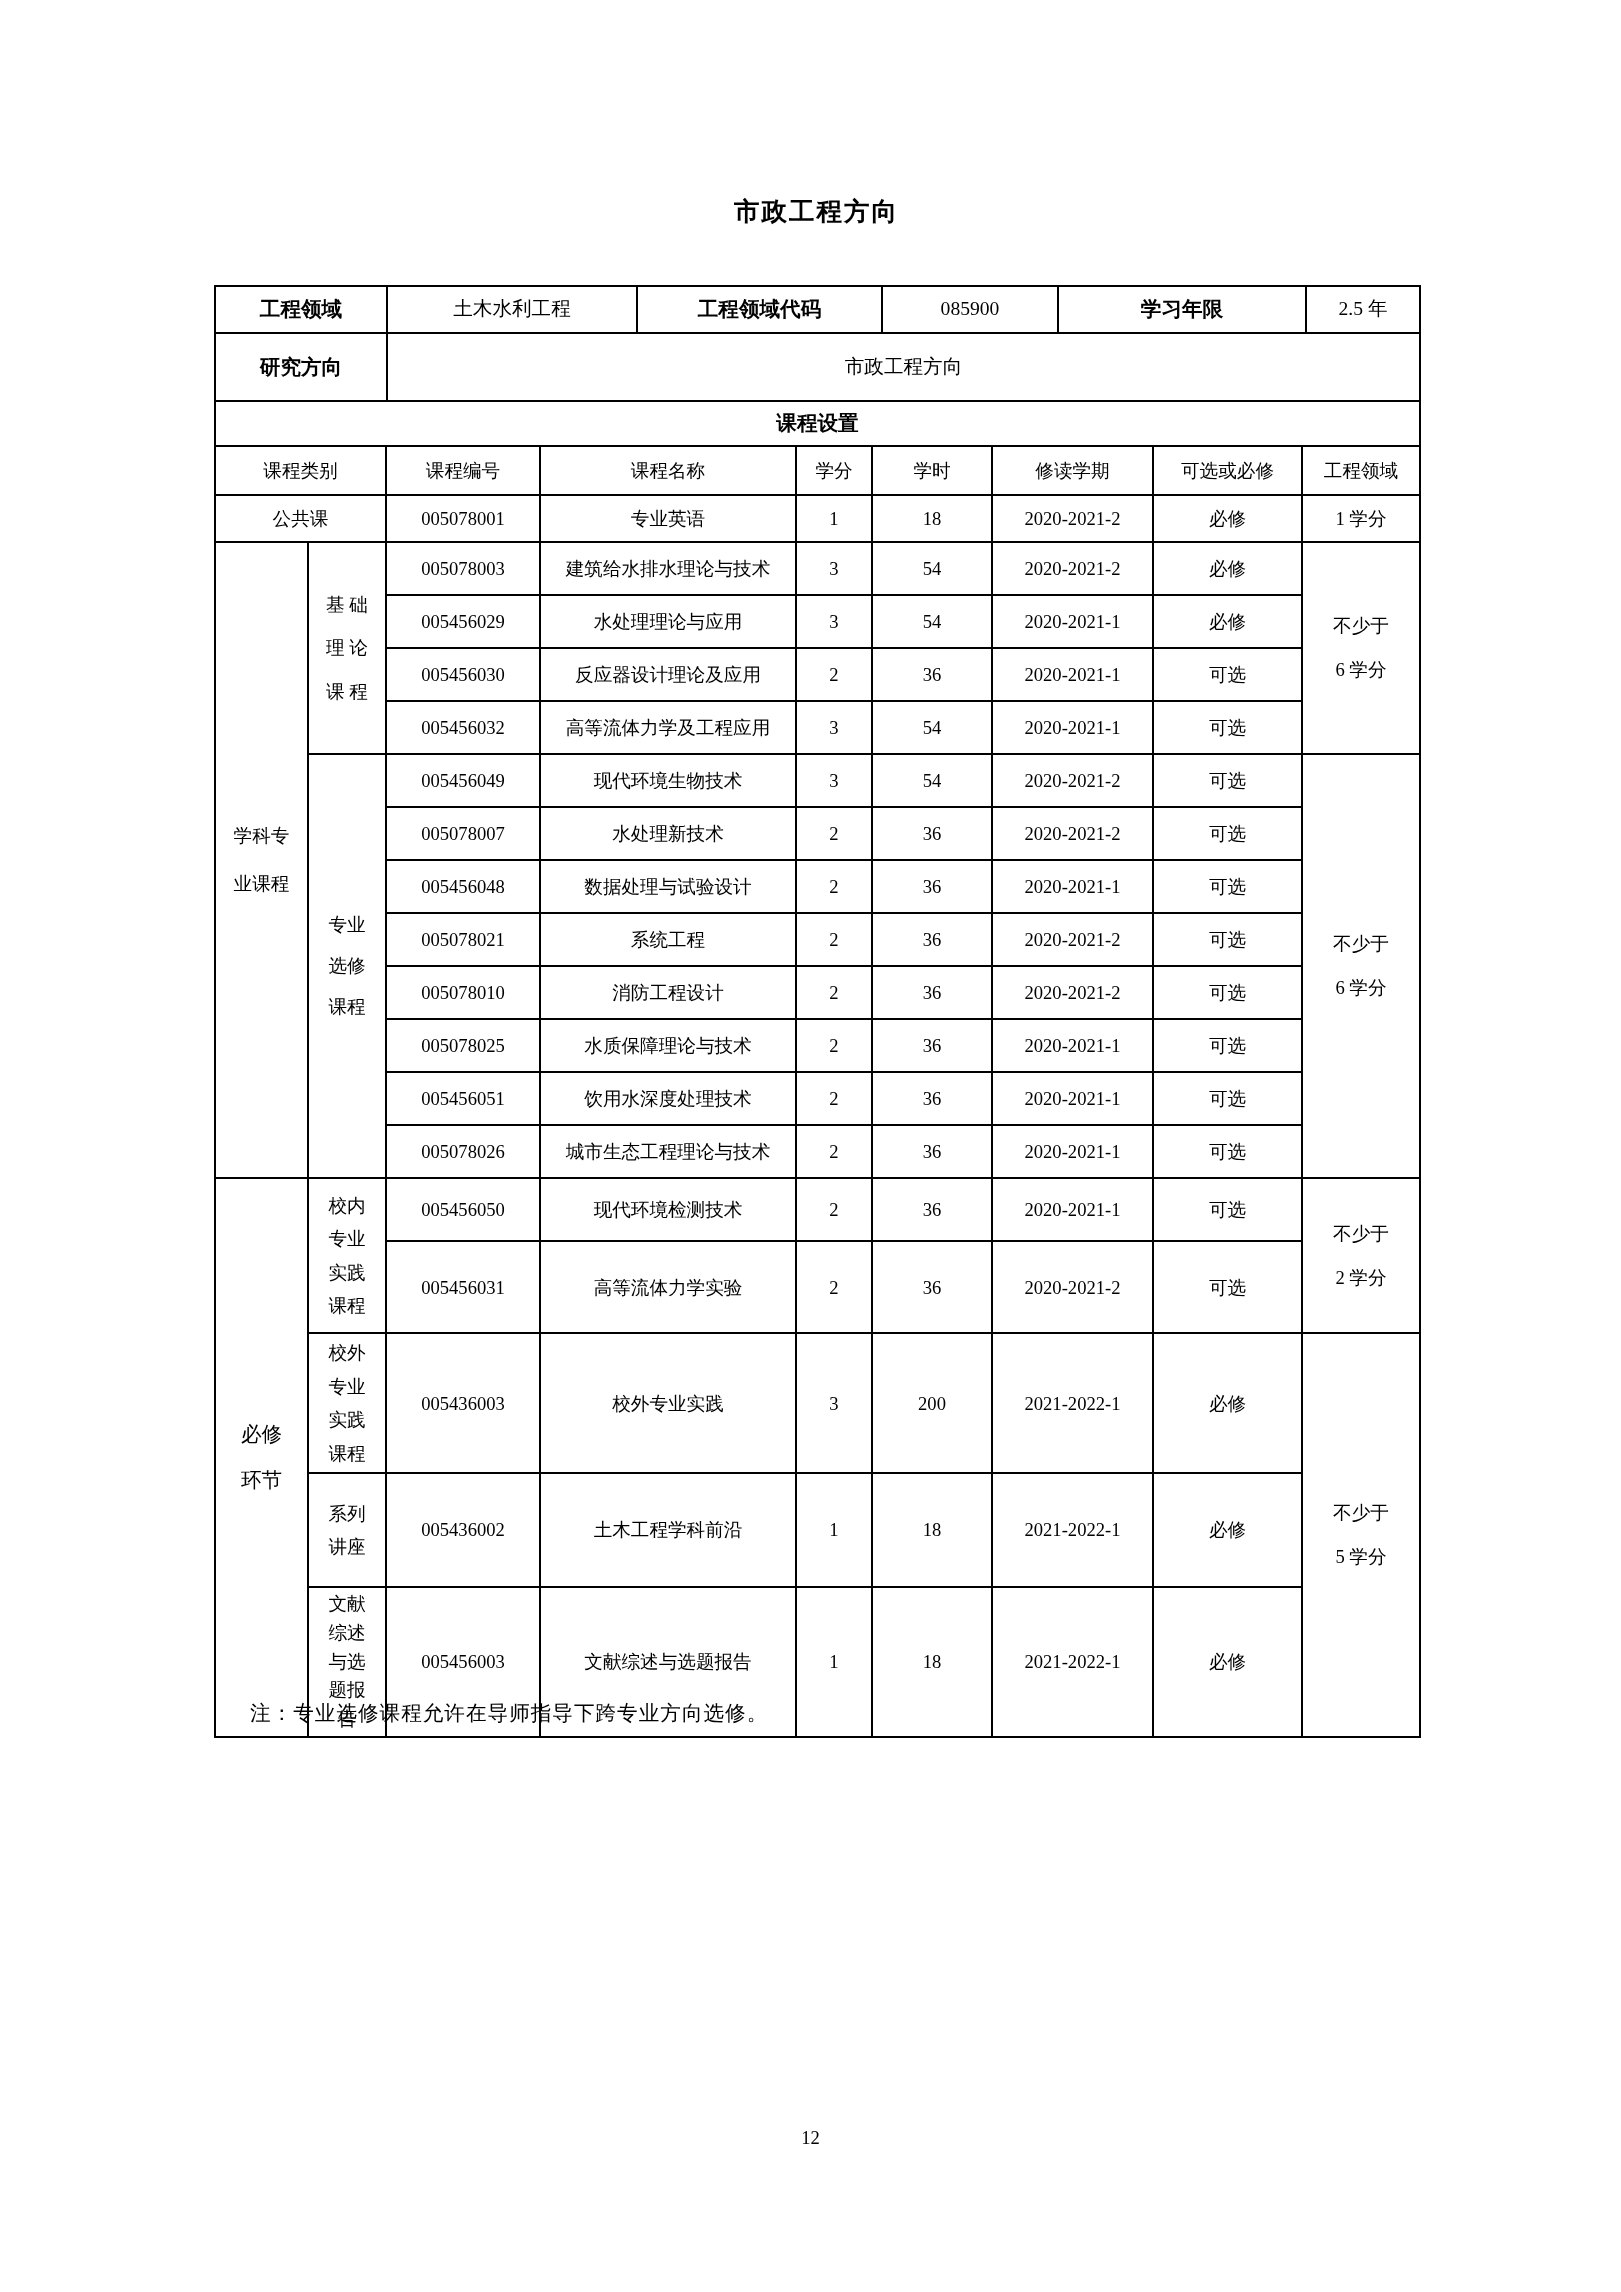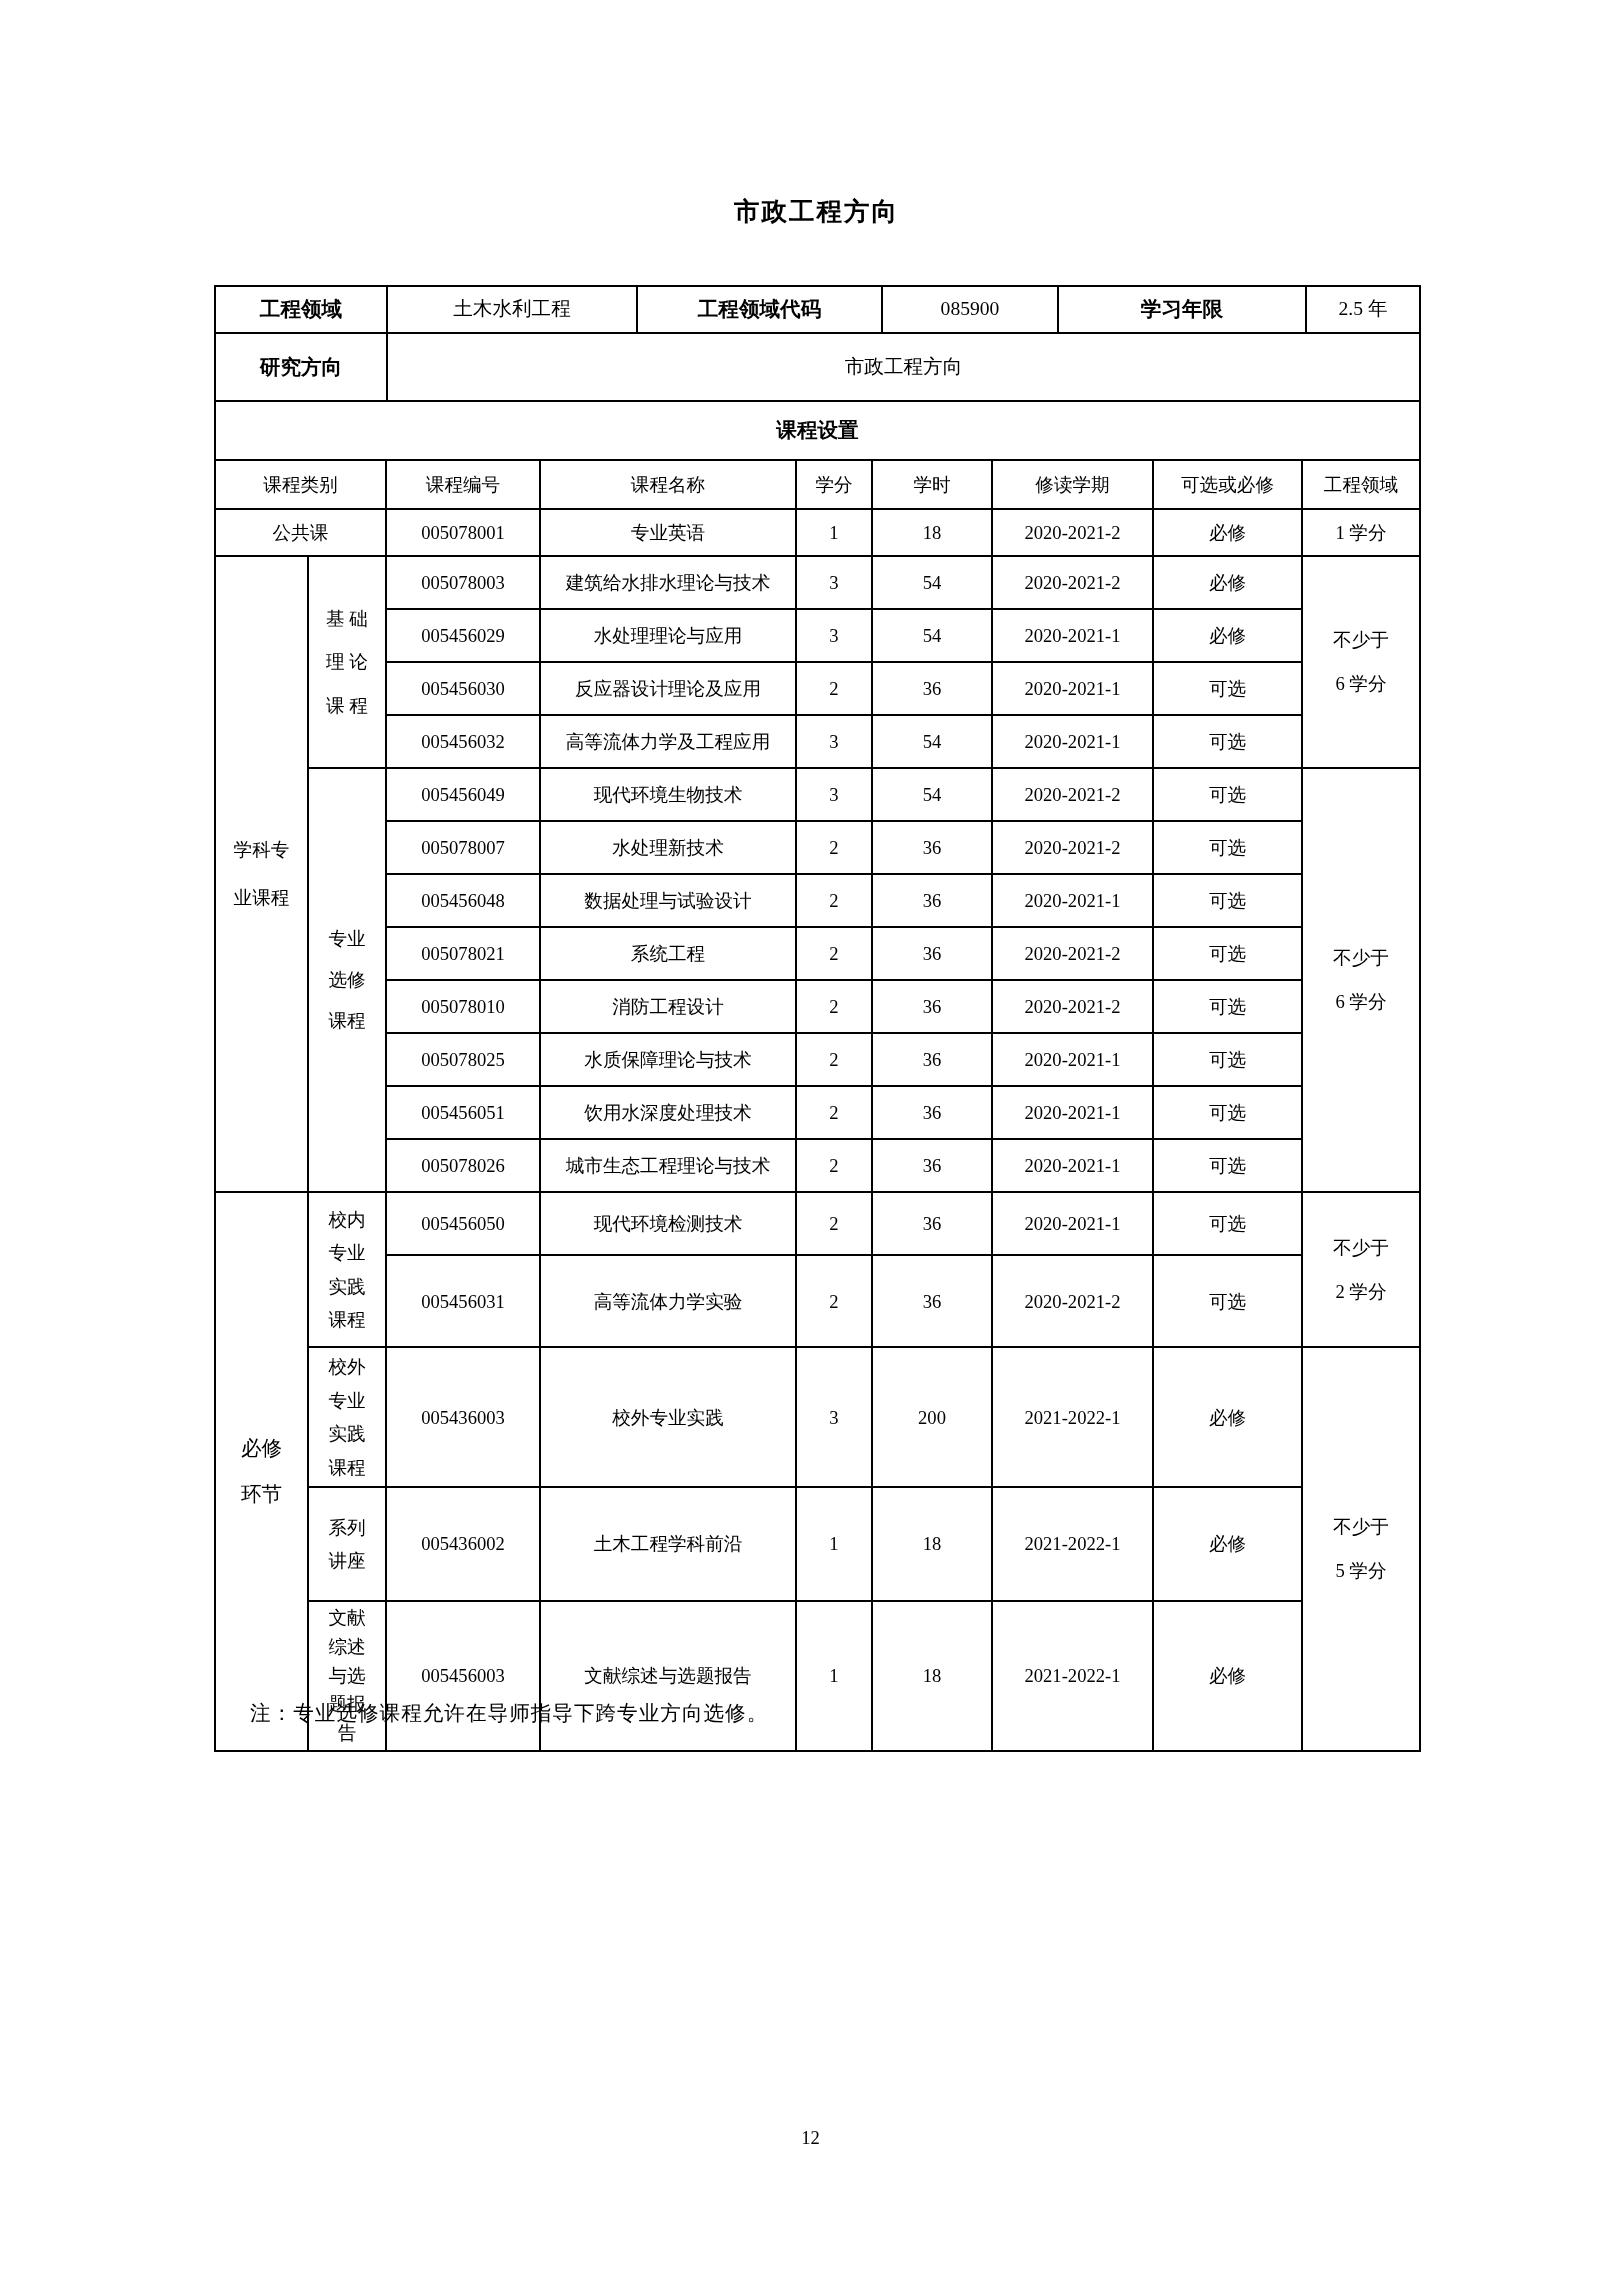--- a/index.html
+++ b/index.html
@@ -30,21 +30,21 @@
   .fs20{font-size:19.6px;}
   .pre{white-space:pre-line;}
   .lh15{line-height:1.55;}
   .lh17{line-height:1.8;margin-left:10px;}
   .lh22{line-height:2.2;}
   .lh23{line-height:2.35;margin-left:20px;}
   .lh28{line-height:2.6;}
   
   .h-band1{height:47px;}
   .h-band2{height:69px;}
-  .h-title{height:59px;margin-top:8px;}
+  .h-title{height:45px;margin-top:8px;}
   .h-head{height:49px;border-radius:19px;}
   .h-pub{height:47px;padding-left:8px;}
   .h-c{height:53px;}
   .h-p1{height:63px;}
   .h-p2{height:92px;}
   .h-p3{height:108px;}
   .h-p4{height:114px;}
   .h-p5{height:135px;}
   .note{
     position:absolute;top:1699px;left:250px;

